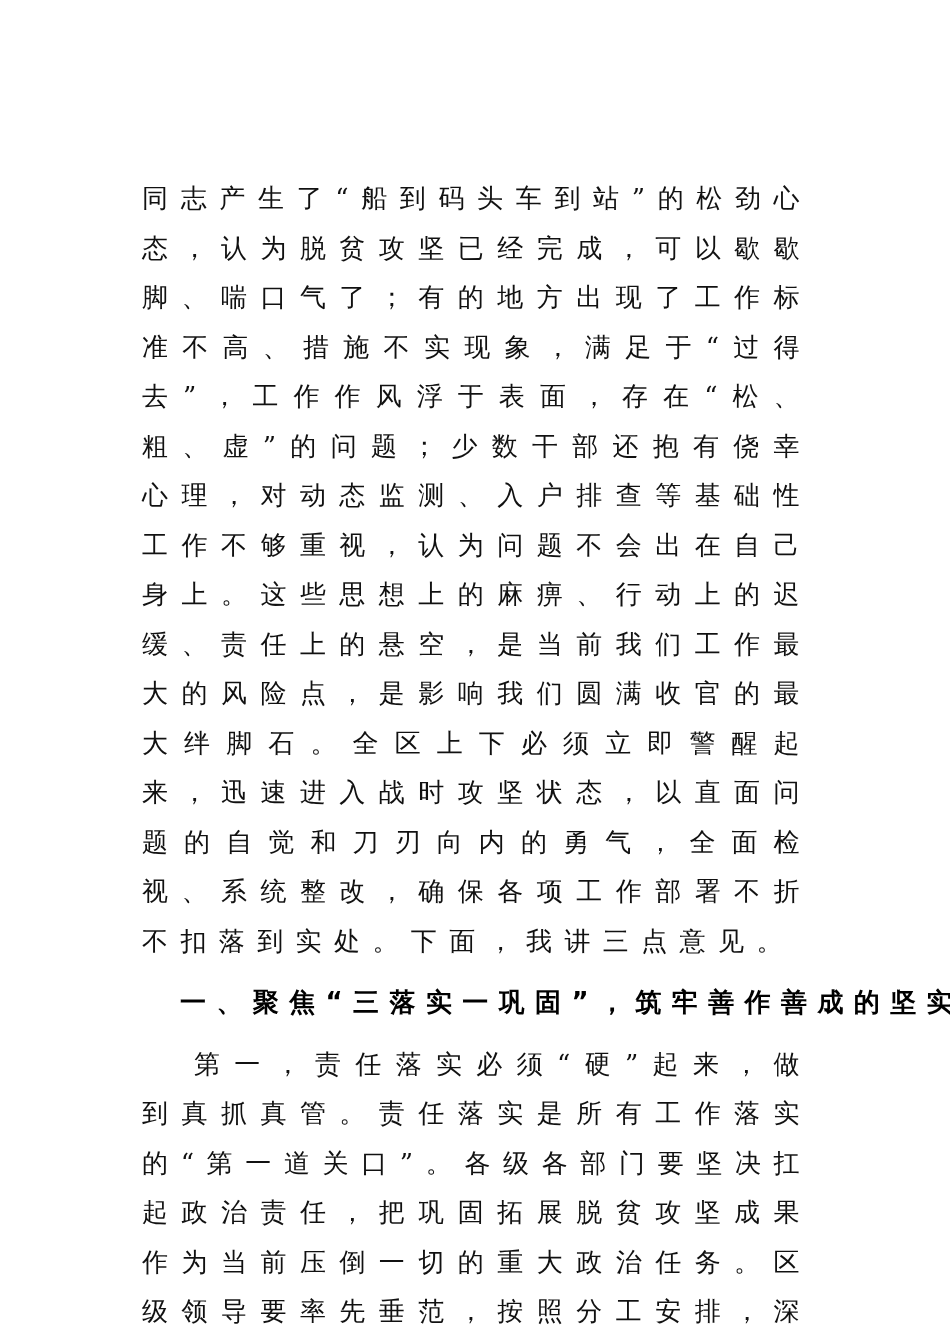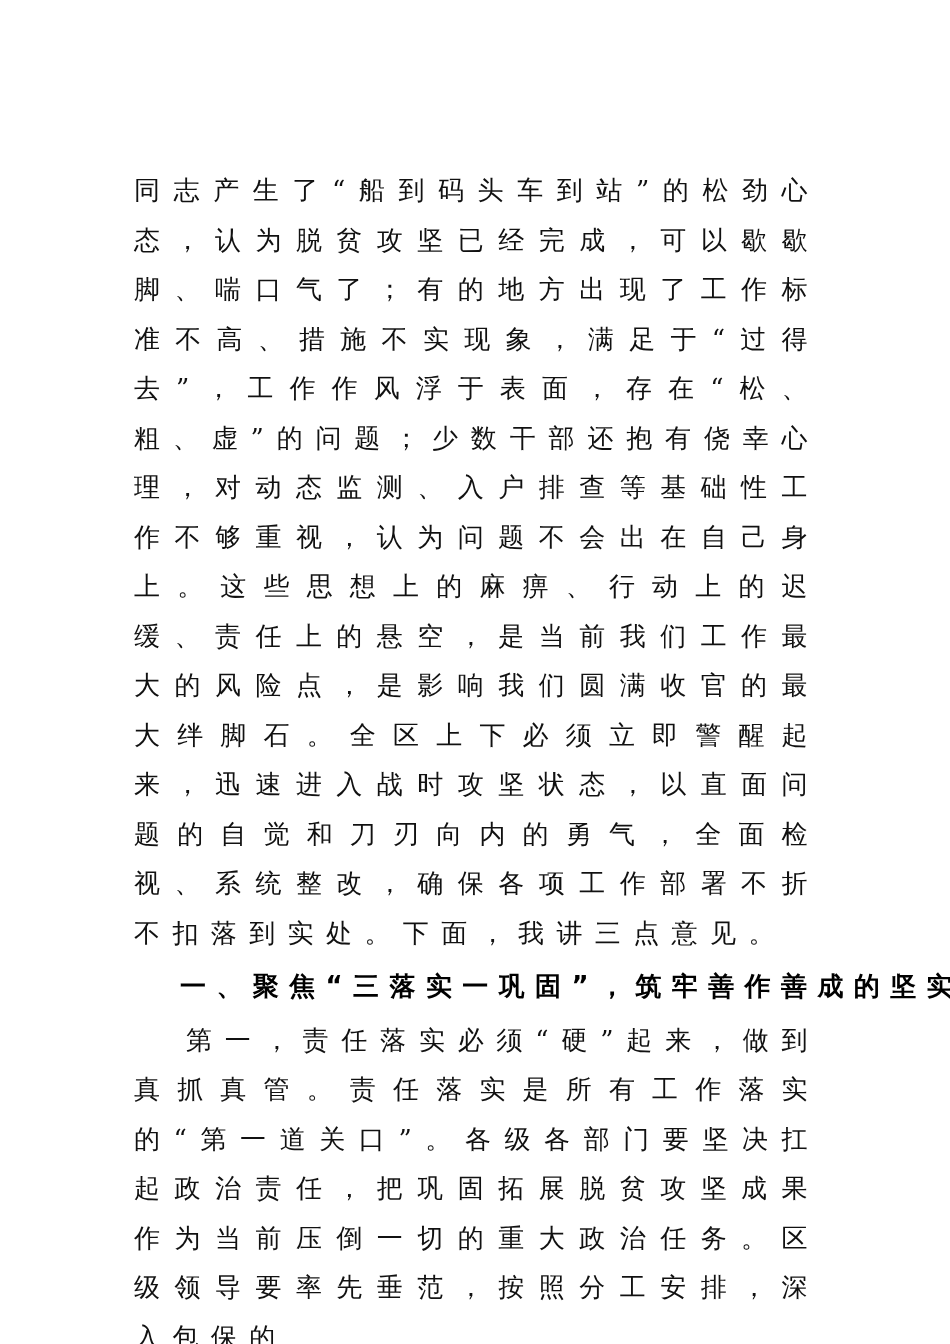--- a/index.html
+++ b/index.html
@@ -18,21 +18,21 @@
       left: 130px;
       top: 162px;
       width: 694px;
       color: #111111;
       font-family: "DejaVu Serif", "Liberation Serif", serif;
       font-size: 26px;
       line-height: 49.5px;
       letter-spacing: 12.4px;
     }
     .para {
-      margin: 4px;
+      margin: 12px;
       text-align: justify;
       text-align-last: left;
       word-break: break-all;
       white-space: normal;
     }
     .para.indent {
       text-indent: 52px;
     }
     .heading {
       margin: 0;

